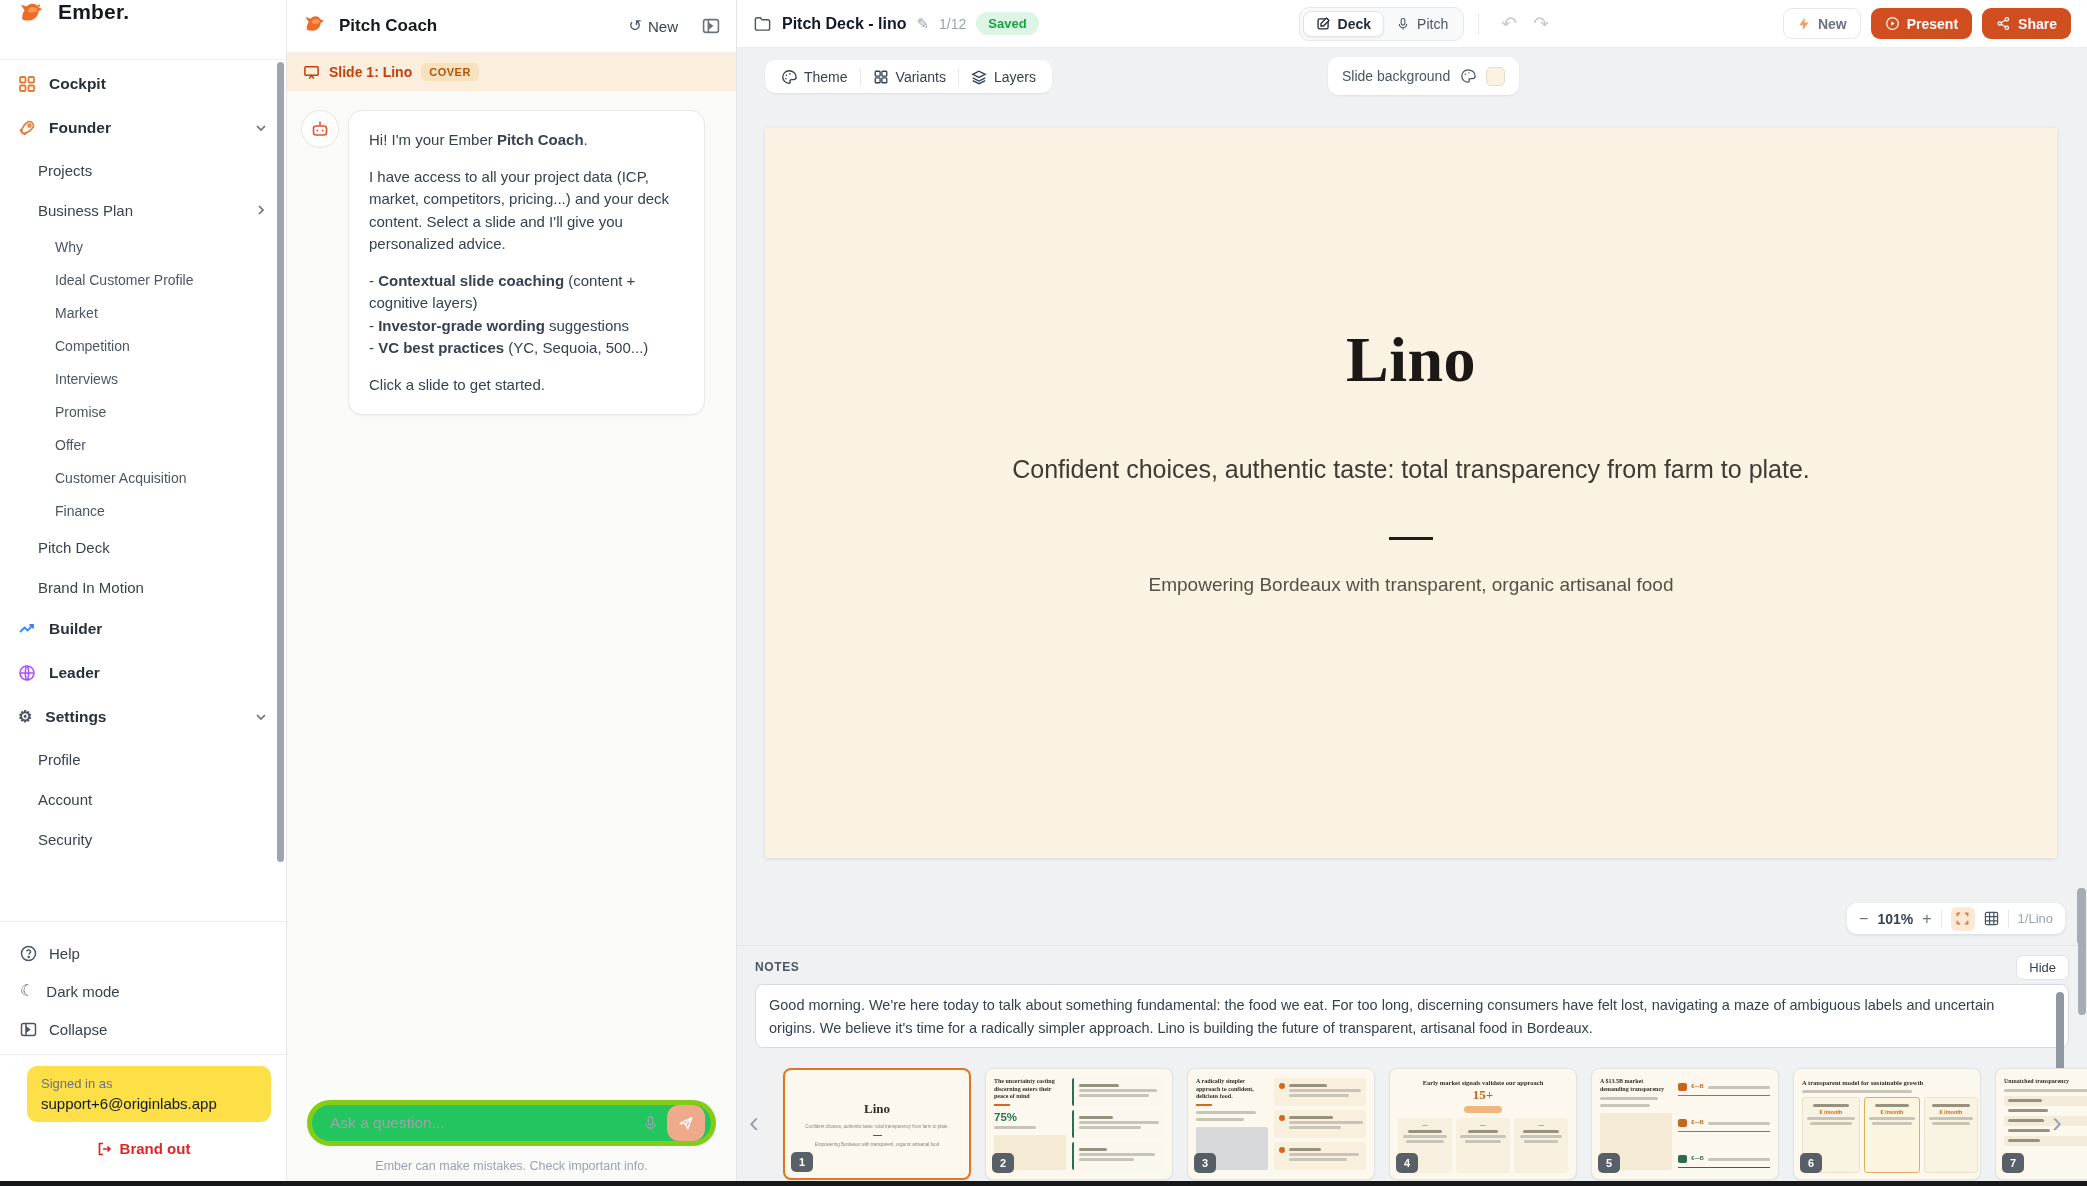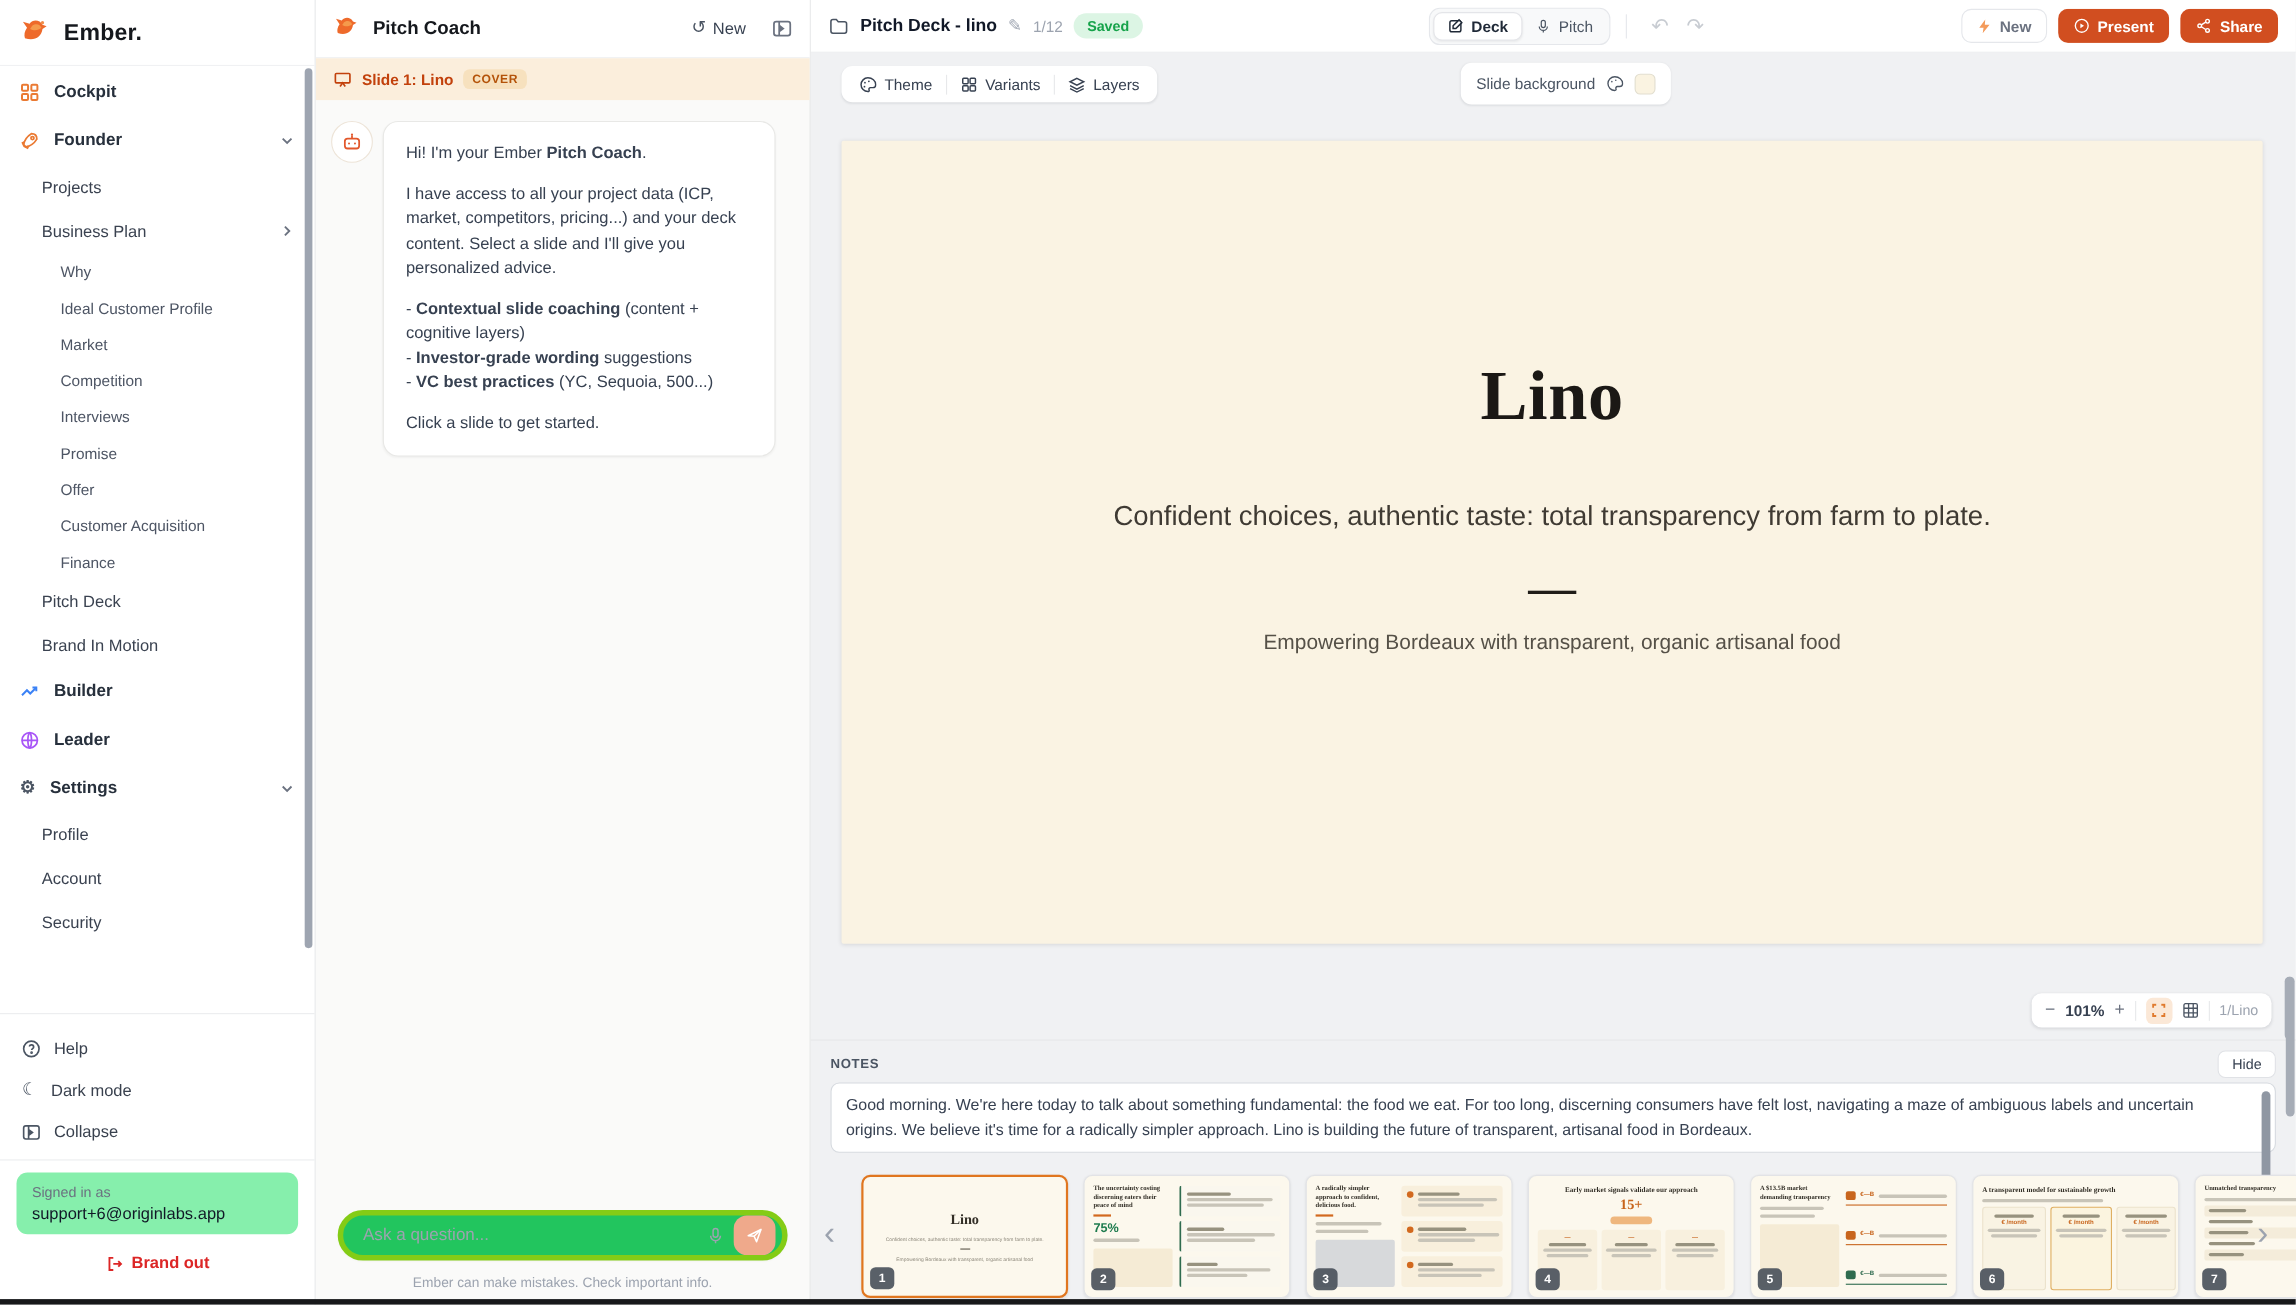--- a/index.html
+++ b/index.html
@@ -1,33 +1,33 @@
 <!DOCTYPE html>
 <html><head>
 <meta charset="utf-8">
 <style>
   * { box-sizing: border-box; margin: 0; padding: 0; }
   html,body { width:2087px; height:1186px; overflow:hidden; font-family:"Liberation Sans", sans-serif; background:#fff; }
   svg { display:block; }
 
   
   #sidebar { position:absolute; left:0; top:0; width:287px; height:1186px; background:#fff; border-right:1px solid #E7E8EA; z-index:5; }
-  .logo-row { display:flex; align-items:center; gap:10px; height:60px; padding:0 18px; border-bottom:1px solid #F0F1F3; }
+  .logo-row { display:flex; gap:10px; height:60px; padding:0 18px; border-bottom:1px solid #F0F1F3; }
   .brand { font-size:21px; font-weight:bold; color:#15181D; letter-spacing:.2px; }
   #side-nav { position:absolute; top:62px; left:0; right:0; }
   .nav-it { display:flex; align-items:center; gap:13px; cursor:pointer; color:#2B3340; }
   .it1 { height:44px; padding:0 18px; font-size:15.5px; font-weight:600; color:#27303C; }
   .it2 { height:40px; padding:0 18px 0 38px; font-size:15px; color:#3A4250; }
   .it3 { height:33px; padding:0 18px 0 55px; font-size:14px; color:#4D5564; }
   .nav-it .grow { flex:1; }
   .side-scroll { position:absolute; right:2px; top:62px; width:7px; height:800px; background:#8D95A3; border-radius:4px; opacity:.85; }
   .side-div { position:absolute; left:0; right:0; height:1px; background:#ECEDEF; }
   #side-footer { position:absolute; left:0; right:0; top:922px; }
   .foot-it { display:flex; align-items:center; gap:12px; height:38px; padding:0 20px; font-size:15px; color:#39414E; cursor:pointer; }
-  .signed-box { position:absolute; left:15px; right:15px; top:144px; background:#86efac; border-radius:10px; padding:10px 14px; }
+  .signed-box { position:absolute; left:27px; right:15px; top:144px; background:#fde047; border-radius:10px; padding:10px 14px; }
   .signed-label { font-size:13px; color:#6B7280; margin-bottom:4px; }
   .signed-email { font-size:15px; color:#111827; }
   .signout-row { position:absolute; left:0; right:0; top:218px; display:flex; align-items:center; justify-content:center; gap:8px; color:#DC2626; font-size:15px; font-weight:600; cursor:pointer; }
 
   
   #coach { position:absolute; left:287px; top:0; width:450px; height:1186px; background:#FAFAF9; border-right:1px solid #E4E5E7; z-index:4; }
   .coach-head { display:flex; align-items:center; gap:10px; height:53px; padding:0 16px; background:#fff; border-bottom:1px solid #EEEFF1; }
   .coach-title { font-size:17px; font-weight:bold; color:#15181D; flex:1; }
   .coach-new { display:flex; align-items:center; gap:6px; font-size:15px; color:#374151; cursor:pointer; }
   .uicon { font-size:16px; color:#4B5563; line-height:1; }

